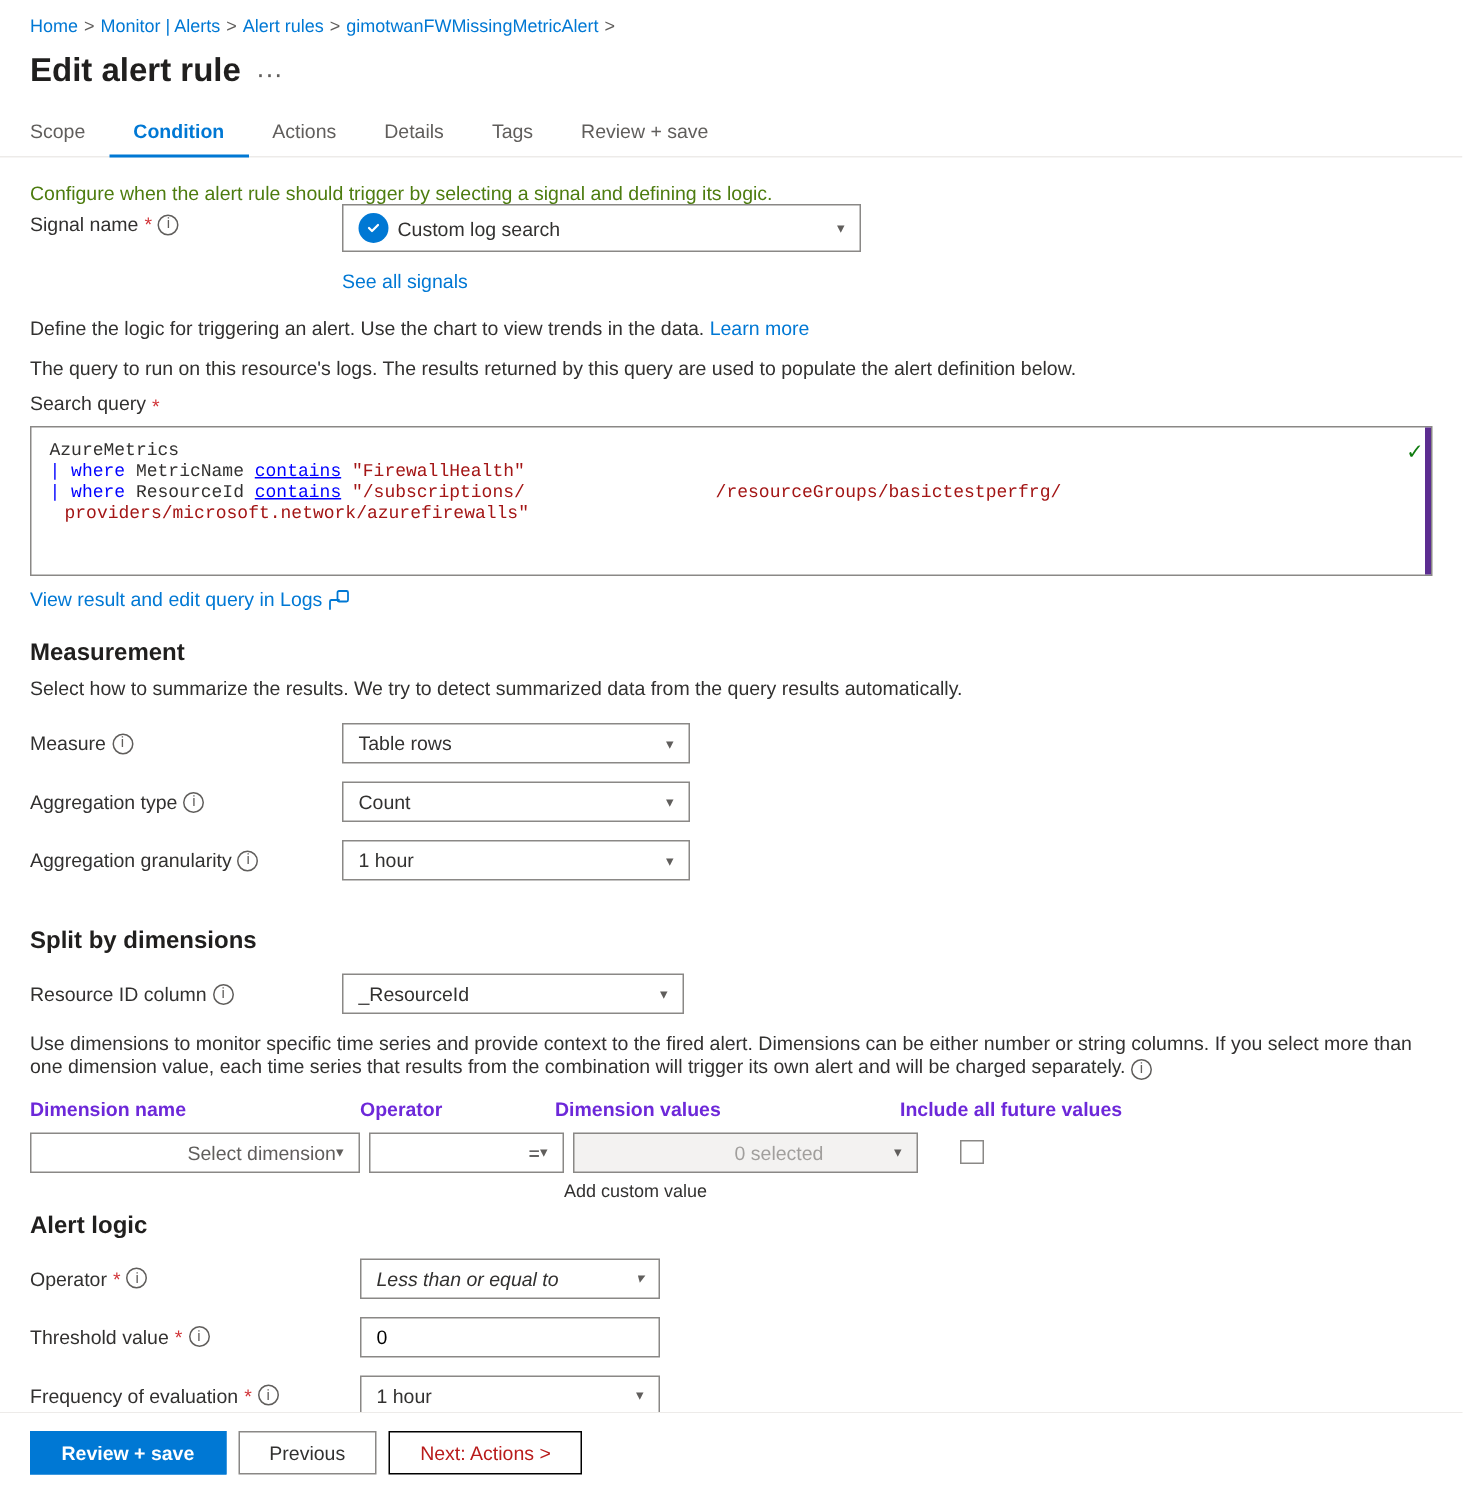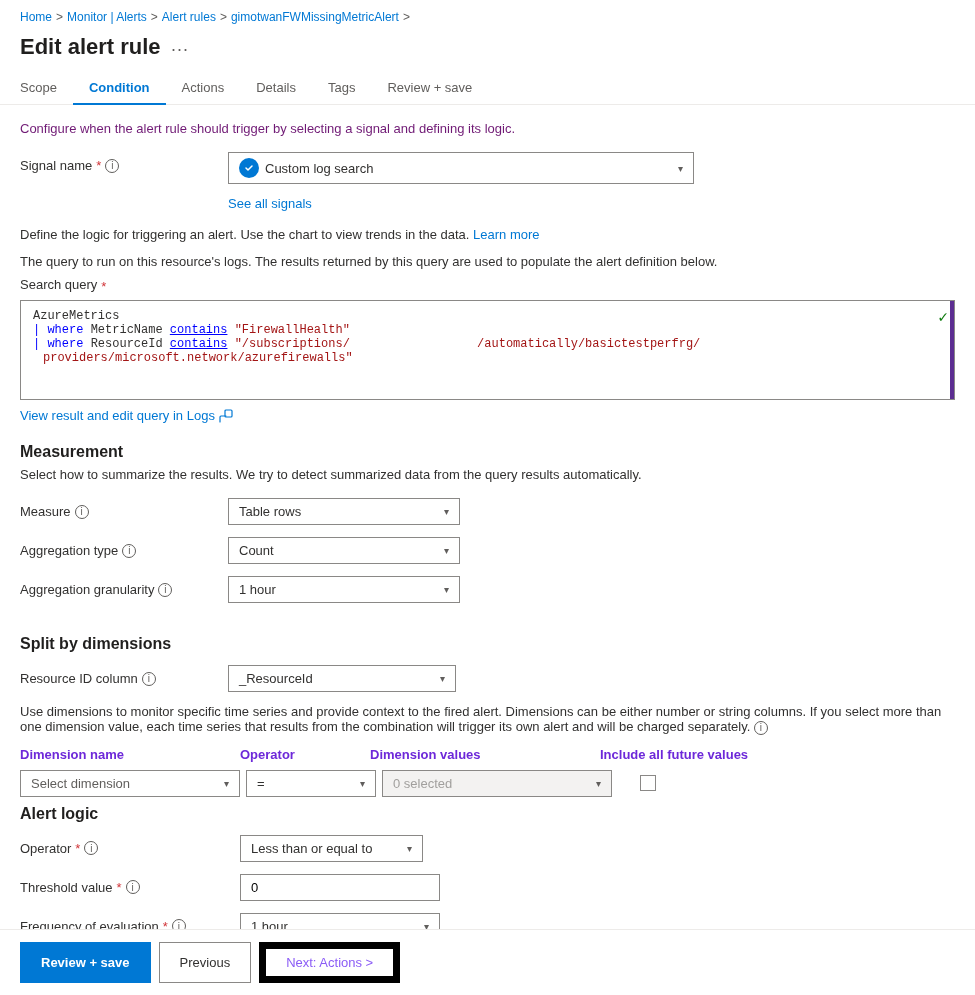--- a/index.html
+++ b/index.html
@@ -54,22 +54,21 @@
     .tab.active {
       color: #0078d4;
       border-bottom: 2px solid #0078d4;
       font-weight: 600;
     }
     .content {
       padding: 16px 20px;
     }
     .section-desc {
       font-size: 13px;
-      color: #701a75;
-      margin-bottom: 16px;
+      color: #4d7c0f;
     }
     .field-row {
       display: flex;
       align-items: flex-start;
       margin-bottom: 12px;
       gap: 8px;
     }
     .field-label {
       width: 200px;
       min-width: 200px;
@@ -87,21 +86,21 @@
       border-radius: 50%;
       border: 1px solid #605e5c;
       display: inline-flex;
       align-items: center;
       justify-content: center;
       font-size: 10px;
       color: #605e5c;
       cursor: pointer;
     }
     .signal-dropdown {
-      width: 466px;
+      width: 346px;
       display: flex;
       align-items: center;
       gap: 8px;
     }
     .signal-dropdown .dropdown-inner {
       flex: 1;
       display: flex;
       align-items: center;
       justify-content: space-between;
       border: 1px solid #8a8886;
@@ -244,21 +243,21 @@
     }
     .dim-row {
       display: grid;
       grid-template-columns: 220px 130px 230px 60px 40px;
       align-items: center;
       gap: 6px;
     }
     .dim-dropdown {
       display: flex;
       align-items: center;
-      justify-content: space-between;
+      justify-content: flex-end;
       border: 1px solid #8a8886;
       padding: 5px 10px;
       cursor: pointer;
       background: #fff;
       font-size: 13px;
     }
     .dim-dropdown.disabled {
       background: #f3f2f1;
       color: #a19f9d;
       gap: 47px;
@@ -323,22 +322,22 @@
     .btn-secondary {
       background: #fff;
       color: #323130;
       border: 1px solid #8a8886;
       padding: 6px 20px;
       font-size: 13px;
       cursor: pointer;
     }
     .btn-outline {
       background: #fff;
-      color: #8b5cf6;
-      border: 7px solid #000000;
+      color: #b91c1c;
+      border: 1px solid #000000;
       padding: 6px 20px;
       font-size: 13px;
       cursor: pointer;
     }
     .content-scroll {
       padding-bottom: 70px;
     }
   </style>
 </head>
 <body>
@@ -411,21 +410,21 @@
     <div>
       <span style="color:#323130;">AzureMetrics</span><br>
       <span style="color:#0000ff;">| where</span>
       <span style="color:#323130;"> MetricName </span>
       <span style="color:#0000ff; text-decoration:underline;">contains</span>
       <span style="color:#a31515;"> "FirewallHealth"</span><br>
       <span style="color:#0000ff;">| where</span>
       <span style="color:#323130;"> ResourceId </span>
       <span style="color:#0000ff; text-decoration:underline;">contains</span>
       <span style="color:#a31515;"> "/subscriptions/</span>
-      <span style="color:#a31515; margin-left: 120px;">/automatically/basictestperfrg/</span><br>
+      <span style="color:#a31515; margin-left: 120px;">/resourceGroups/basictestperfrg/</span><br>
       <span style="color:#a31515; margin-left: 10px;">providers/microsoft.network/azurefirewalls"</span>
     </div>
     <span class="check-icon">✓</span>
     <div class="purple-bar"></div>
   </div>
 
   <a class="view-result-link" href="#">
     <span>View result and edit query in Logs</span>
     <svg width="14" height="14" viewBox="0 0 14 14" fill="none">
         <rect x="6" y="1" width="7" height="7" rx="1" stroke="#0078d4" stroke-width="1.2" fill="none"></rect>
@@ -505,32 +504,35 @@
         <span class="chevron-down">▾</span>
       </div>
       <div class="dim-dropdown disabled">
         <span>0 selected</span>
         <span class="chevron-down">▾</span>
       </div>
       <div style="display:flex; align-items:center; justify-content: center; gap:8px;">
         <div class="checkbox-wrapper"></div>
       </div>
     </div>
+    <div style="margin-top:4px; margin-left: 356px;">
+      <span style="font-size:12px; color:#323130;">Add custom value</span>
+    </div>
   </div>
 
   <div class="alert-logic-section">
     <div class="section-title">Alert logic</div>
 
     <div class="alert-field-row" style="margin-top: 12px;">
       <div class="alert-label">
         <span>Operator</span>
         <span class="required-star">*</span>
         <span class="info-icon">i</span>
       </div>
-      <div class="std-dropdown" style="width:183px;">
+      <div class="std-dropdown" style="width:200px;font-style:italic;">
         <span>Less than or equal to</span>
         <span class="chevron-down">▾</span>
       </div>
     </div>
 
     <div class="alert-field-row">
       <div class="alert-label">
         <span>Threshold value</span>
         <span class="required-star">*</span>
         <span class="info-icon">i</span>

